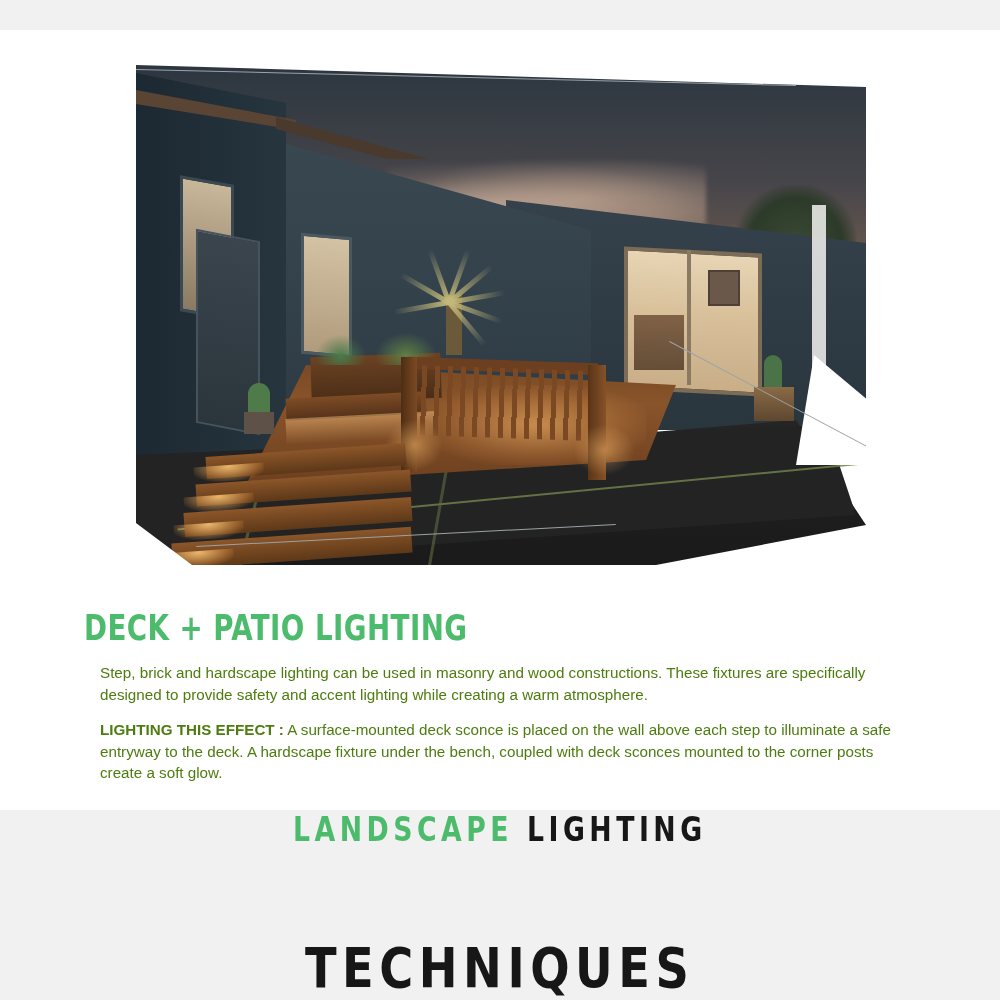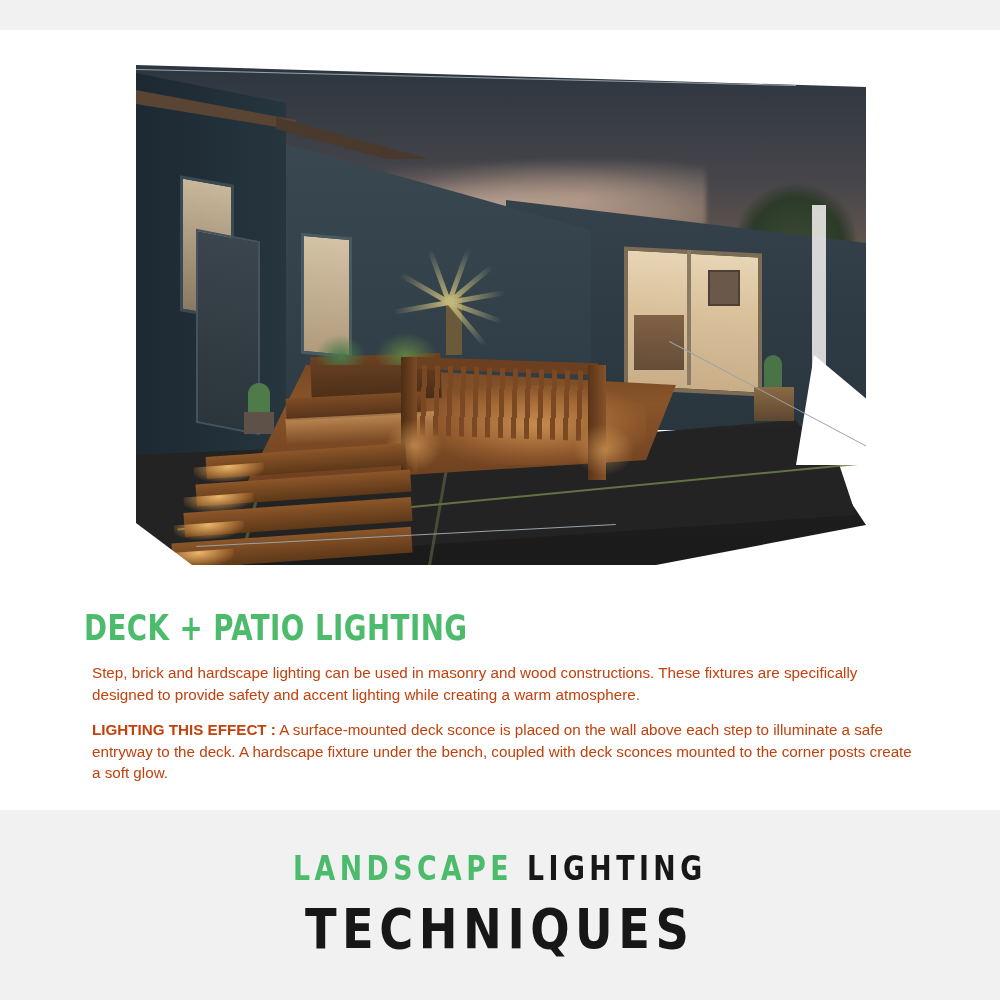--- a/index.html
+++ b/index.html
@@ -390,41 +390,41 @@
     margin: 0 0 14px 0;
     font-family: "DejaVu Sans Condensed", "Liberation Sans Narrow", "Liberation Sans", sans-serif;
     font-size: 35px;
     font-weight: bold;
     letter-spacing: 0.5px;
     color: #4cbb6c;
     transform: scaleX(0.88);
     transform-origin: left center;
   }
   p.body {
-    margin: 0 0 14px 8px;
+    margin: 0 0 14px 16px;
     font-size: 15.2px;
     line-height: 1.42;
-    color: #c2410c;
+    color: #4d7c0f;
   }
   p.body .lead {
     font-weight: bold;
   }
 
   
   .footer {
     position: absolute;
     left: 0;
     top: 810px;
     width: 1000px;
     height: 190px;
     background: #f1f1f1;
     display: flex;
     flex-direction: column;
     align-items: center;
-    justify-content: center;
+    justify-content: space-between;
   }
   .footer-line1 {
     font-family: "DejaVu Sans Condensed", "Liberation Sans Narrow", "Liberation Sans", sans-serif;
     font-size: 33px;
     font-weight: bold;
     letter-spacing: 5px;
     transform: scaleX(0.9);
     margin-bottom: 8px;
   }
   .footer-line1 .green { color: #4cbb6c; }

